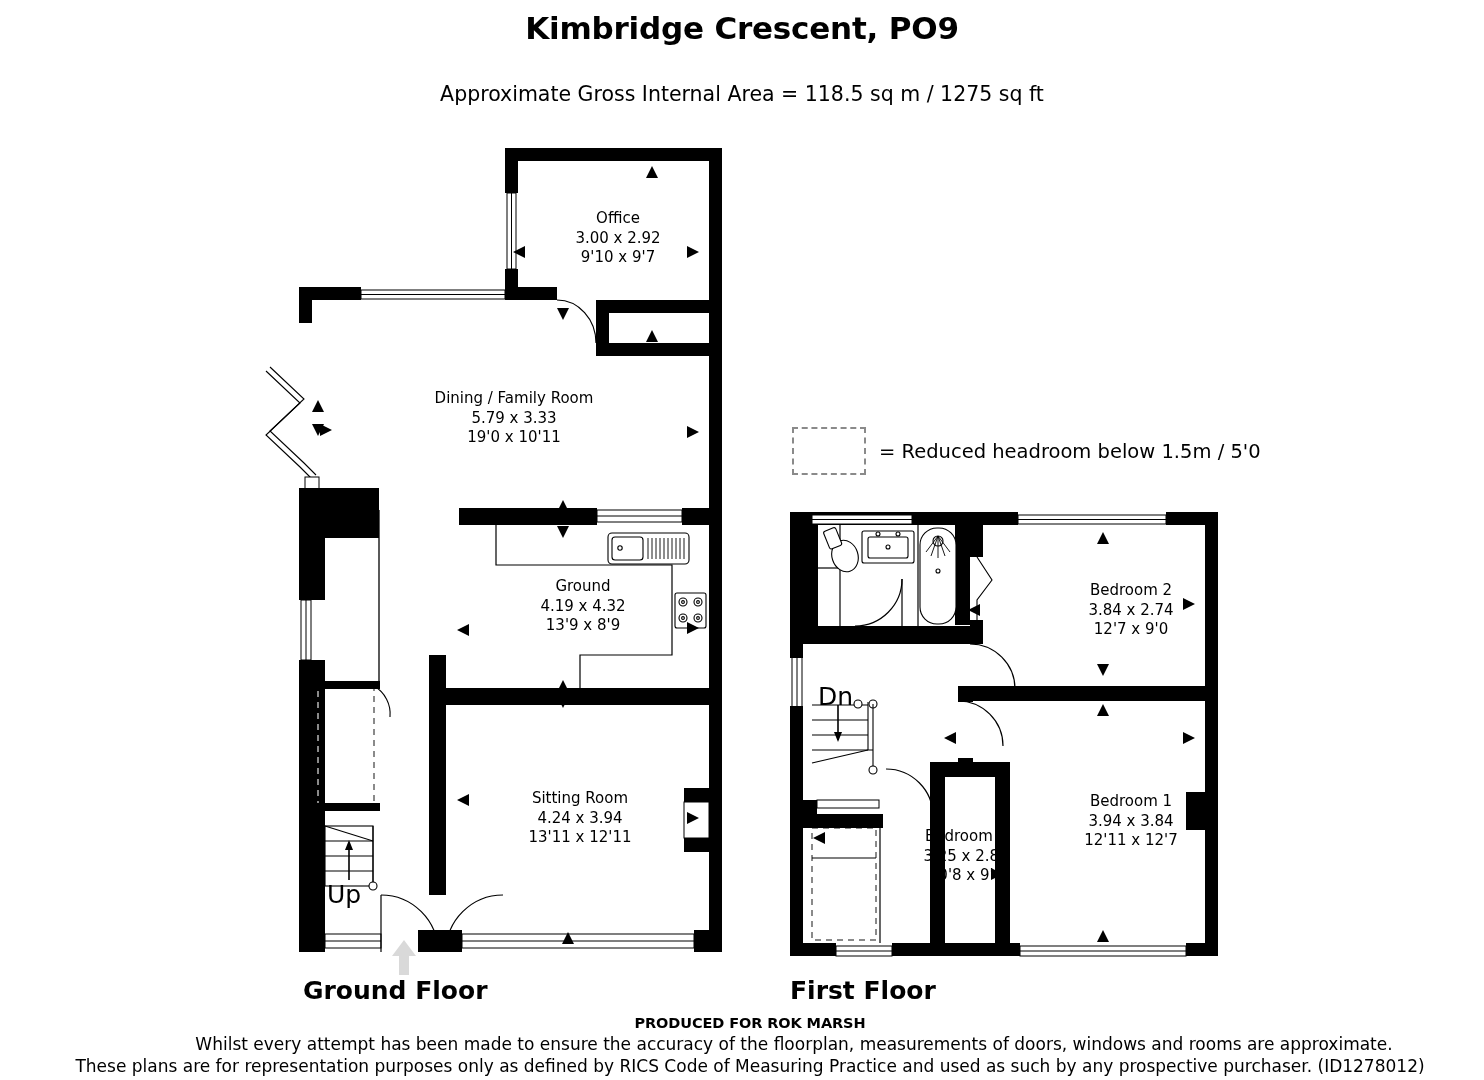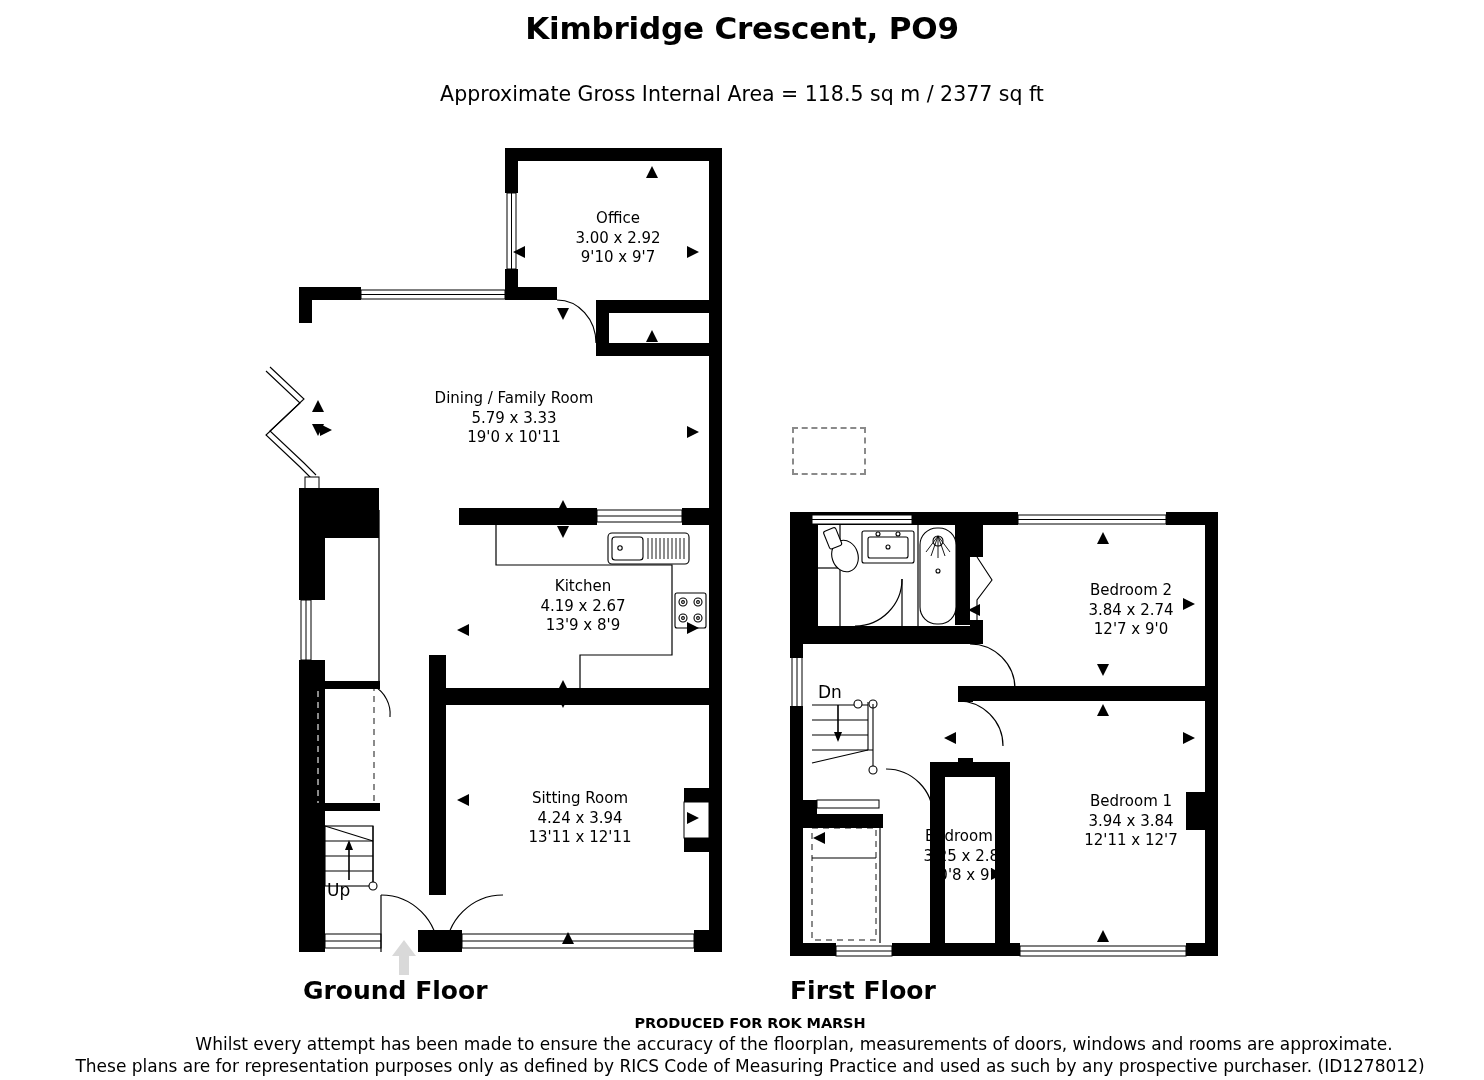--- a/index.html
+++ b/index.html
@@ -40,31 +40,31 @@
   .footer{position:absolute;width:1484px;text-align:center;left:8px;}
   #footer-producer{top:1015px;font-size:14.5px;font-weight:bold;letter-spacing:-0.1px;}
   #footer-line1{top:1034px;font-size:17px;margin-left:44px;}
   #footer-line2{top:1056px;font-size:17px;}
 
   
   .room{position:absolute;text-align:center;line-height:1.30;font-size:15px;white-space:nowrap;}
   .room .nm{display:block;}
   .room .m{display:block;}
   .room .f{display:block;}
-  .small-tag{position:absolute;font-size:17px;}
+  .small-tag{position:absolute;font-size:25px;}
 
   svg{position:absolute;left:0;top:0;}
 </style>
 </head>
 <body>
 
 <div id="page">
 
   <div class="title">Kimbridge Crescent, PO9</div>
-  <div class="subtitle">Approximate Gross Internal Area = 118.5 sq m / 2377 sq ft</div>
+  <div class="subtitle">Approximate Gross Internal Area = 118.5 sq m / 1275 sq ft</div>
 
   <svg width="1484" height="1080" viewBox="0 0 1484 1080">
 
     <g>
 
       <rect x="505" y="148" width="217" height="13" fill="#000"></rect>
 
       <rect x="709" y="148" width="13" height="804" fill="#000"></rect>
 
       <rect x="505" y="148" width="13" height="45" fill="#000"></rect>
@@ -376,22 +376,22 @@
     <span class="f">9'10 x 9'7</span>
   </div>
 
   <div class="room" style="left:415px;top:389px;width:198px;">
     <span class="nm">Dining / Family Room</span>
     <span class="m">5.79 x 3.33</span>
     <span class="f">19'0 x 10'11</span>
   </div>
 
   <div class="room" style="left:489px;top:577px;width:188px;">
-    <span class="nm">Kitchen</span>
-    <span class="m">4.19 x 2.67</span>
+    <span class="nm">Ground</span>
+    <span class="m">4.19 x 4.32</span>
     <span class="f">13'9 x 8'9</span>
   </div>
 
   <div class="room" style="left:486px;top:789px;width:188px;">
     <span class="nm">Sitting Room</span>
     <span class="m">4.24 x 3.94</span>
     <span class="f">13'11 x 12'11</span>
   </div>
 
   <div class="small-tag" style="left:327px;top:880px;">Up</div>
@@ -411,20 +411,21 @@
   <div class="room" style="left:880px;top:827px;width:172px;">
     <span class="nm">Bedroom 3</span>
     <span class="m">3.25 x 2.87</span>
     <span class="f">10'8 x 9'5</span>
   </div>
 
   <div class="small-tag" style="left:818px;top:682px;">Dn</div>
 
   <div id="legend">
     <div id="legend-swatch"></div>
+    <div id="legend-text">= Reduced headroom below 1.5m / 5'0</div>
   </div>
 
   <div class="floor-label" id="ground-floor-label">Ground Floor</div>
   <div class="floor-label" id="first-floor-label">First Floor</div>
 
   <div class="footer" id="footer-producer">PRODUCED FOR ROK MARSH</div>
   <div class="footer" id="footer-line1">Whilst every attempt has been made to ensure the accuracy of the floorplan, measurements of doors, windows and rooms are approximate.</div>
   <div class="footer" id="footer-line2">These plans are for representation purposes only as defined by RICS Code of Measuring Practice and used as such by any prospective purchaser. (ID1278012)</div>
 
 </div>

